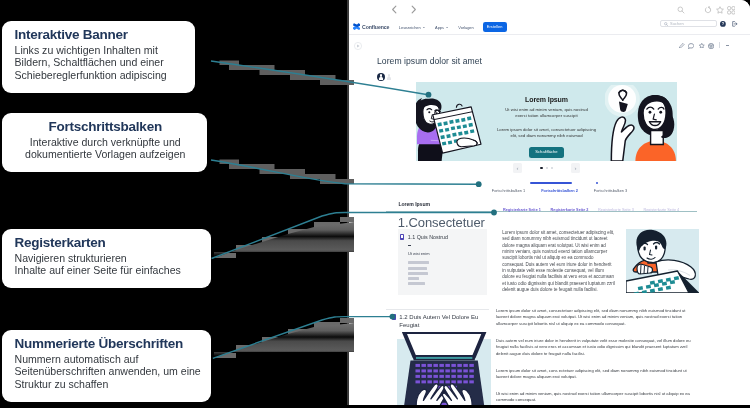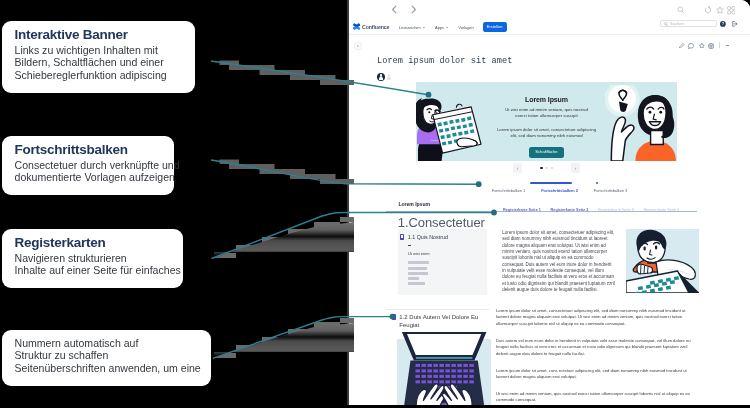--- a/index.html
+++ b/index.html
@@ -11,22 +11,22 @@
   #connectors{position:absolute;left:0;top:0;width:750px;height:408px;}
 
   
   .card{position:absolute;background:#fff;border-radius:9px;box-sizing:border-box;
         padding:6.5px 11px 10.5px 12.5px;}
   .card .t{color:#21375a;font-weight:bold;font-size:13.5px;line-height:14.5px;
            letter-spacing:-0.25px;margin:0 0 1.5px 0;}
   .card .b{color:#33383e;font-size:10.55px;line-height:12.9px;margin:0;letter-spacing:0.01px;}
   .card .b span{display:block;white-space:nowrap;}
   #card0{left:2px;top:21px;width:193px;}
-  #card1{left:2px;top:136px;width:172px;}
-  #card2{left:2px;top:229px;width:181px;}
+  #card1{left:2px;top:113px;width:205px;text-align:center;}
+  #card2{left:2px;top:229px;width:209px;}
   #card3{left:2px;top:330px;width:209px;}
 
   
   #browser{position:absolute;left:347px;top:0;width:403px;height:405px;
            background:#fff;border-top-right-radius:9px;overflow:hidden;}
   #browser .edge{position:absolute;left:0;top:0;width:2px;height:405px;background:#3a3a3a;}
 
   .btoolbar{position:absolute;left:2px;top:0;right:0;height:20px;background:#fff;}
   .nav-chevrons{position:absolute;left:40px;top:4px;display:flex;gap:8px;color:#9a9a9a;}
 
@@ -61,21 +61,21 @@
   .pa{position:absolute;}
   .pa-pencil{left:330.1px;top:7.9px;}
   .pa-comment{left:338.6px;top:7.6px;}
   .pa-star{left:350.1px;top:7.9px;}
   .pa-share{left:358.9px;top:7.6px;}
   .pgsep{position:absolute;left:369.5px;top:6.8px;width:0.8px;height:6.4px;background:#d6dae0;}
   .pgmore{position:absolute;left:376.5px;top:10.4px;width:3.8px;height:0.9px;background:#8a94a4;}
 
   
   .pgtitle{position:absolute;left:28px;top:5px;font-size:8.6px;color:#2c3e50;
-           letter-spacing:0.05px;font-family:Liberation Mono, monospace;}
+           letter-spacing:0.05px;}
   .byline{position:absolute;left:27.6px;top:21.8px;display:flex;align-items:center;gap:1.6px;}
   .av1{width:8.6px;height:8.6px;border-radius:50%;background:#1c2b47;display:inline-block;position:relative;
        overflow:hidden;}
   .av1::after{content:"";position:absolute;left:3.2px;top:1.7px;width:2.2px;height:2.2px;
               border-radius:50%;background:#fff;}
   .av1::before{content:"";position:absolute;left:2.4px;top:4.7px;width:3.8px;height:2.6px;
               border-radius:1.5px 1.5px 0 0;background:#fff;}
   .av2{width:4.2px;height:5.5px;display:inline-block;position:relative;}
   .av2::after{content:"";position:absolute;left:0.9px;top:0;width:2.4px;height:2.4px;
               border-radius:50%;background:#e4e6ea;}
@@ -611,32 +611,33 @@
     <p class="t">Interaktive Banner</p>
     <p class="b">
       <span>Links zu wichtigen Inhalten mit</span>
       <span>Bildern, Schaltflächen und einer</span>
       <span>Schiebereglerfunktion adipiscing</span>
     </p>
   </div>
   <div class="card" id="card1">
     <p class="t">Fortschrittsbalken</p>
     <p class="b">
-      <span>Consectetuer durch verknüpfte und</span>
+      <span>Interaktive durch verknüpfte und</span>
       <span>dokumentierte Vorlagen aufzeigen</span>
     </p>
   </div>
   <div class="card" id="card2">
     <p class="t">Registerkarten</p>
     <p class="b">
       <span>Navigieren strukturieren</span>
       <span>Inhalte auf einer Seite für einfaches</span>
     </p>
   </div>
   <div class="card" id="card3">
+    <p class="t">Nummerierte Überschriften</p>
     <p class="b">
       <span>Nummern automatisch auf</span>
+      <span>Seitenüberschriften anwenden, um eine</span>
       <span>Struktur zu schaffen</span>
-      <span>Seitenüberschriften anwenden, um eine</span>
     </p>
   </div>
 
 </div>
 
 </body></html>

